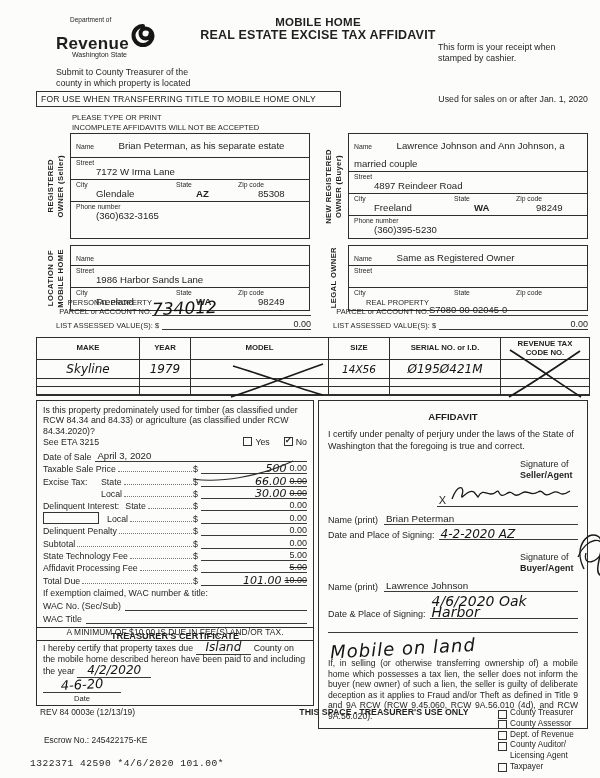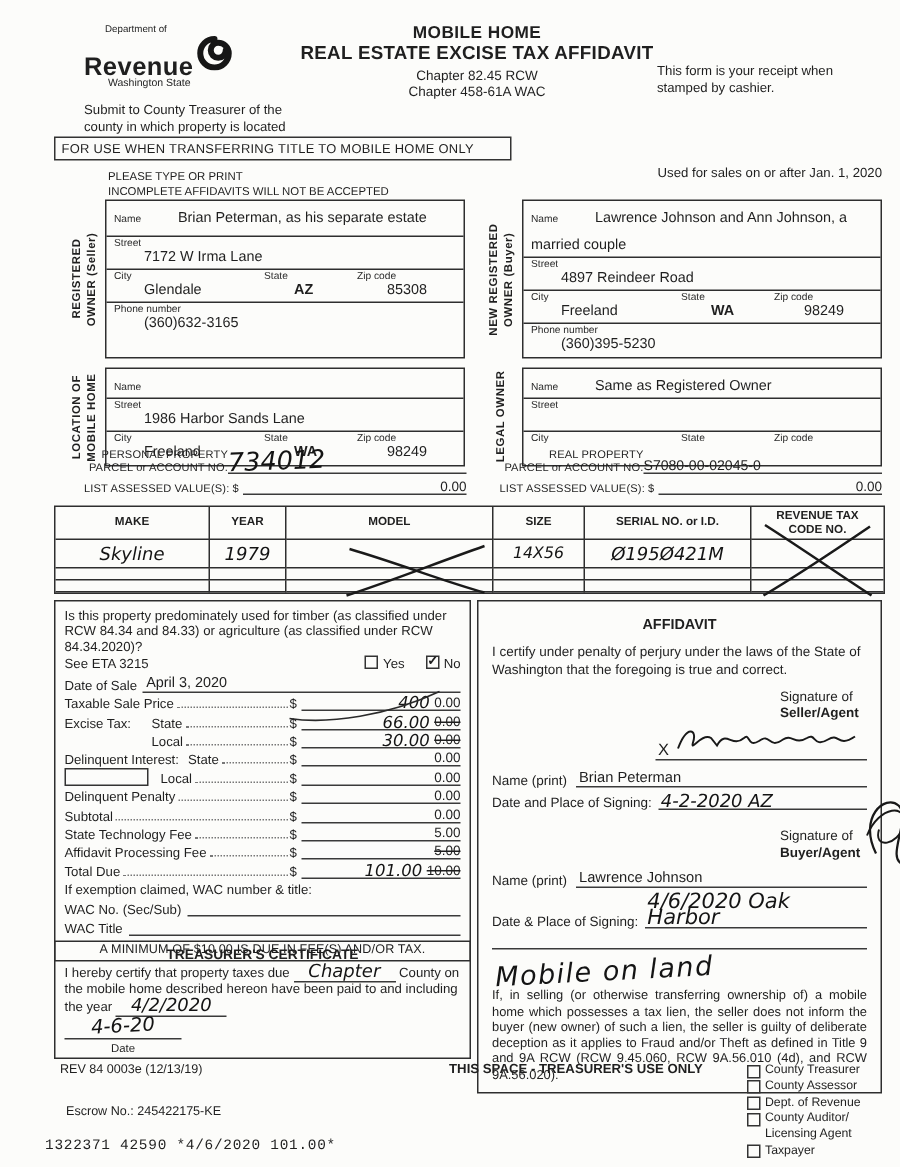--- a/index.html
+++ b/index.html
@@ -20,21 +20,21 @@
   .logo-state{font-size:7px;margin-left:16px;}
   .submit-note{font-size:8.8px;margin-top:9px;width:150px;line-height:10.5px;}
   .hdr-c{text-align:center;}
   .t1{font-size:11.5px;letter-spacing:.3px;}
   .t2{font-size:12.5px;letter-spacing:.2px;}
   .chap{font-size:9px;line-height:11px;margin-top:3px;}
   .receipt-note{font-size:8.8px;line-height:10.5px;margin-top:26px;}
   
   #banner{top:91px;left:36px;width:552px;display:flex;justify-content:space-between;align-items:flex-start;}
   .use-box{border:1px solid #333;padding:2px 24px 2px 4px;font-size:8.6px;letter-spacing:.2px;}
-  .sales-note{font-size:8.8px;margin-top:19px;}
+  .sales-note{font-size:8.8px;margin-top:3px;}
   #please{top:113px;left:72px;font-size:7.6px;line-height:9.5px;}
   
   #owners{top:133px;left:40px;width:548px;}
   .ogrid{display:grid;grid-template-columns:1fr 1fr;gap:0 8px;}
   .ocol{display:flex;}
   .vwrap{width:30px;display:flex;align-items:center;justify-content:center;gap:1px;}
   .vtext{writing-mode:vertical-rl;transform:rotate(180deg);font-size:7.6px;font-weight:bold;letter-spacing:.4px;}
   .obox{flex:1;border:1.2px solid #2e2e2e;}
   .orow{border-bottom:1px solid #2e2e2e;padding:1px 5px 0 5px;box-sizing:border-box;}
   .orow:last-child{border-bottom:none;}
@@ -152,24 +152,20 @@
               <path d="M12 3 a9.5 9.5 0 1 0 9.5 9.5 a7 7 0 0 0 -7 -7 a5 5 0 1 0 5 5" fill="none" stroke="#161616" stroke-width="4" stroke-linecap="round"></path>
             </svg>
         </span>
       </div>
       <div class="logo-state">Washington State</div>
       <div class="submit-note">Submit to County Treasurer of the county in which property is located</div>
     </div>
     <div class="hdr-c">
       <div class="t1 b">MOBILE HOME</div>
       <div class="t2 b">REAL ESTATE EXCISE TAX AFFIDAVIT</div>
-      <div class="chap">
-        <div>Chapter 82.45 RCW</div>
-        <div>Chapter 458-61A WAC</div>
-      </div>
     </div>
     <div>
       <div class="receipt-note">This form is your receipt when stamped by cashier.</div>
     </div>
   </div>
 
   <div id="banner" class="abs">
     <div class="use-box">FOR USE WHEN TRANSFERRING TITLE TO MOBILE HOME ONLY</div>
     <div class="sales-note">Used for sales on or after Jan. 1, 2020</div>
   </div>
@@ -392,21 +388,21 @@
     <div class="dos">
       <span>Date of Sale</span>
       <span class="dosv">April 3, 2020</span>
     </div>
 
     <div class="fee">
       <span>Taxable Sale Price</span>
       <span class="lead"></span>
         <span class="dol">$</span>
       <span class="amt">
-          <span class="hw">400</span>
+          <span class="hw">500</span>
         <span>0.00</span>
         </span>
     </div>
     <div class="fee">
       <span class="pfx">Excise Tax:</span>
       <span>State</span>
       <span class="lead"></span>
         <span class="dol">$</span>
       <span class="amt">
           <span class="hw">66.00</span>
@@ -496,21 +492,21 @@
 
     <svg class="arrow-mark" width="110" height="36">
       <path d="M104 4 C70 20 30 26 4 22" stroke="#2a2a2a" stroke-width="1.1" fill="none"></path>
     </svg>
   </div>
 
   <div id="treas" class="abs">
     <div class="tc-title">TREASURER'S CERTIFICATE</div>
     <div class="tc-body">
       <span>I hereby certify that property taxes due</span>
-      <span class="hw hw-in">Chapter</span>
+      <span class="hw hw-in">Island</span>
       <span>County on the mobile home described hereon have been paid to and including the year</span>
       <span class="hw hw-in">4/2/2020</span>
     </div>
     <div class="sigrow">
       <div class="sigcol1">
         <div class="hw hw-date">4-6-20</div>
         <div class="siglbl">Date</div>
       </div>
     </div>
   </div>

